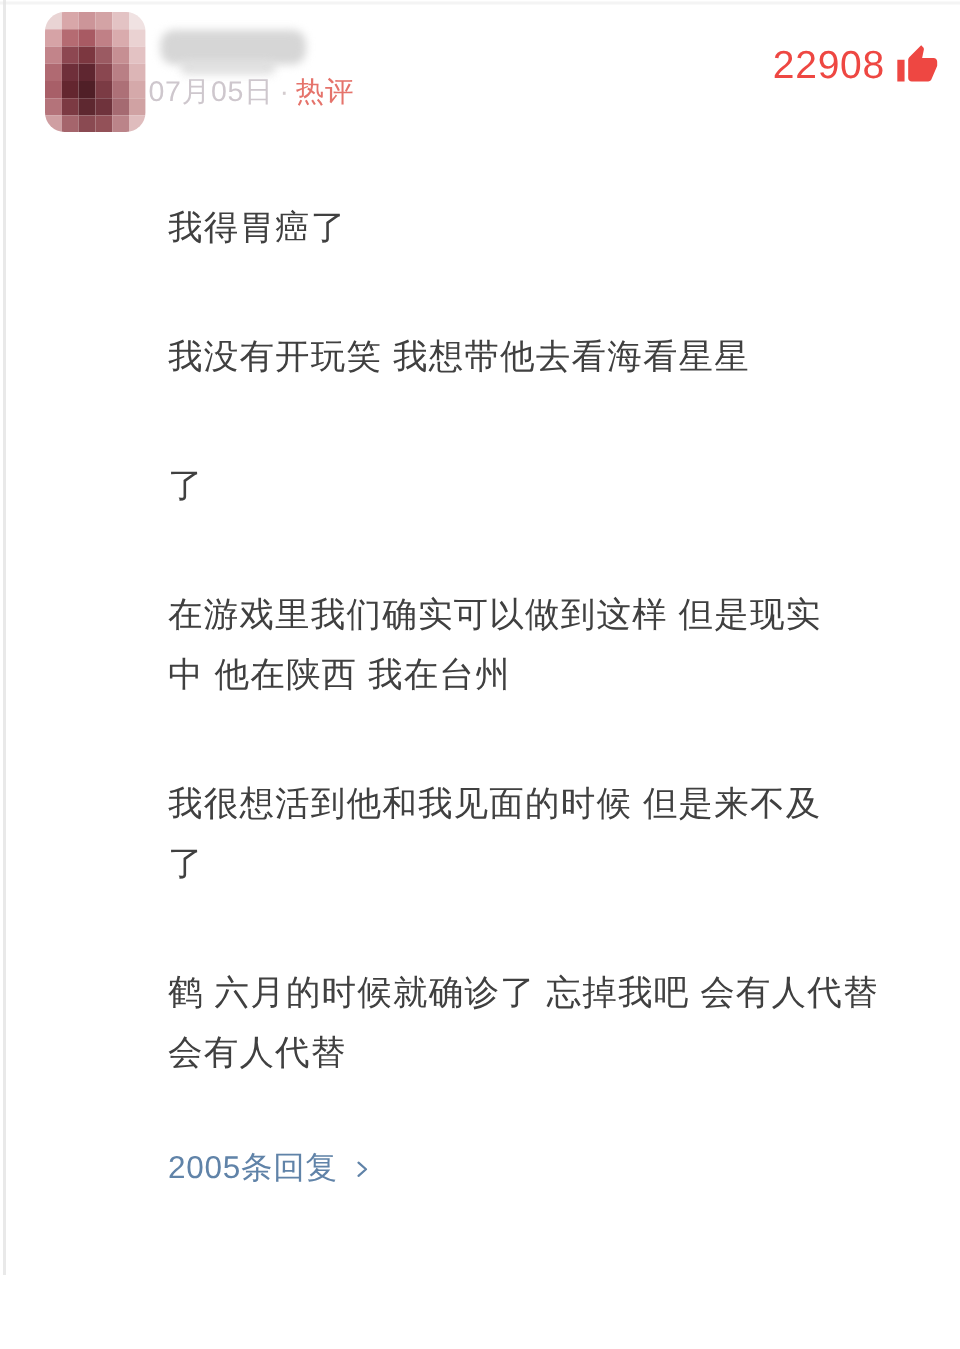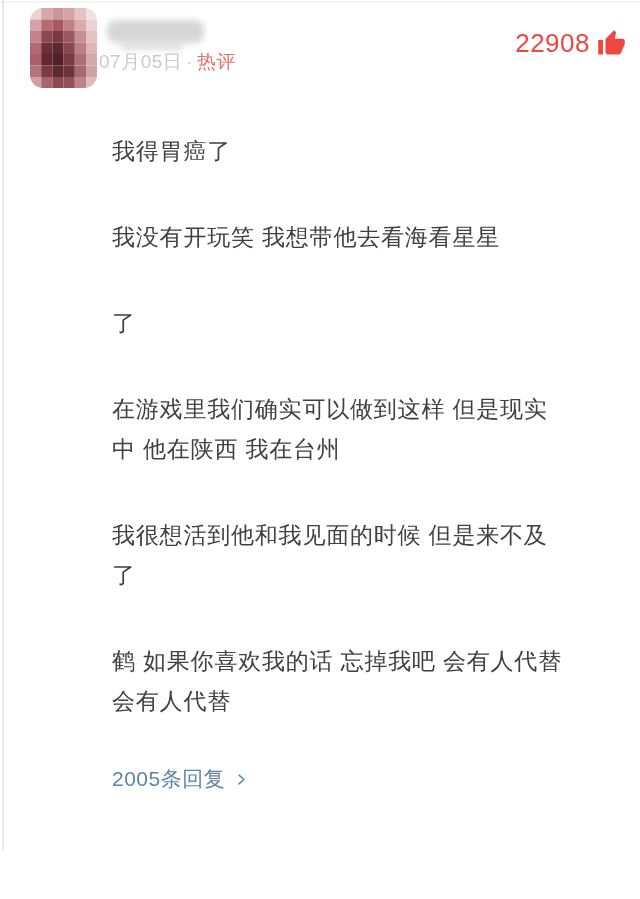--- a/index.html
+++ b/index.html
@@ -171,21 +171,21 @@
     </div>
     <div class="para">
       <div class="line">在游戏里我们确实可以做到这样 但是现实</div>
       <div class="line">中 他在陕西 我在台州</div>
     </div>
     <div class="para">
       <div class="line">我很想活到他和我见面的时候 但是来不及</div>
       <div class="line">了</div>
     </div>
     <div class="para">
-      <div class="line">鹤 如果你喜欢我的话 忘掉我吧 会有人代替</div>
+      <div class="line">鹤 六月的时候就确诊了 忘掉我吧 会有人代替</div>
       <div class="line">会有人代替</div>
     </div>
 
     <div class="replies">
       <span class="replies-label">2005条回复</span>
       <span class="chev">
         <svg width="15" height="17" viewBox="0 0 24 24" fill="none" stroke="#6083a8" stroke-width="2.4" stroke-linecap="round" stroke-linejoin="round">
           <path d="M8 5l8 7-8 7"></path>
         </svg>
       </span>

